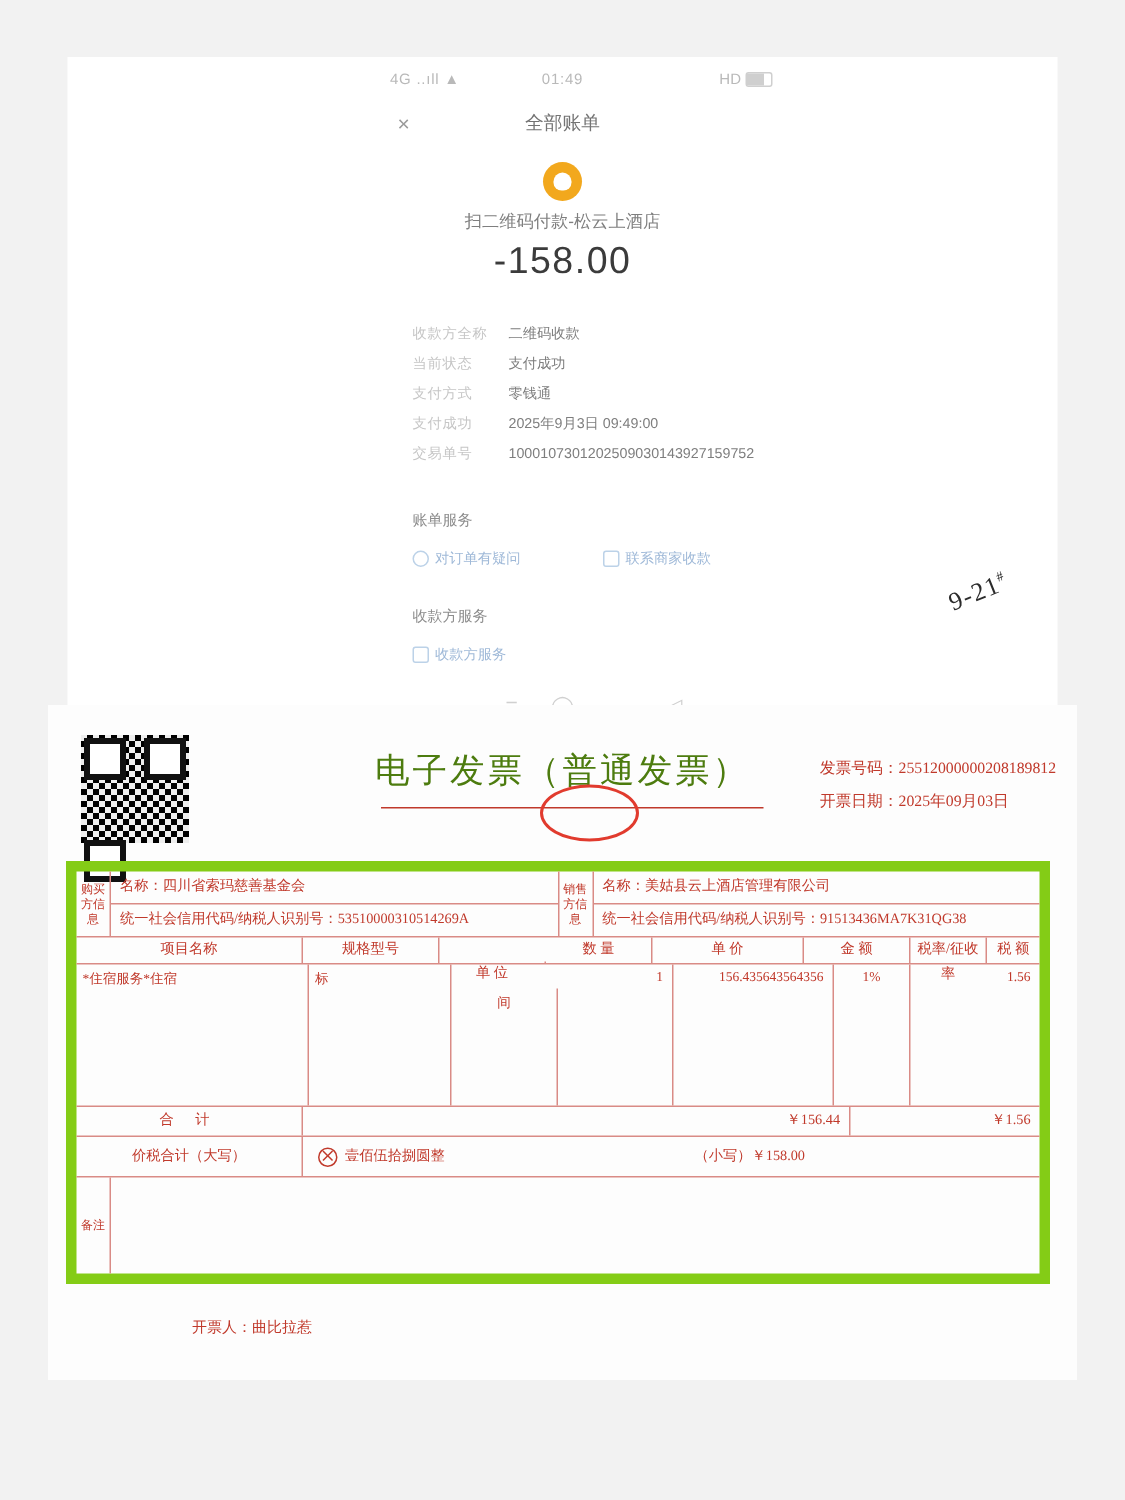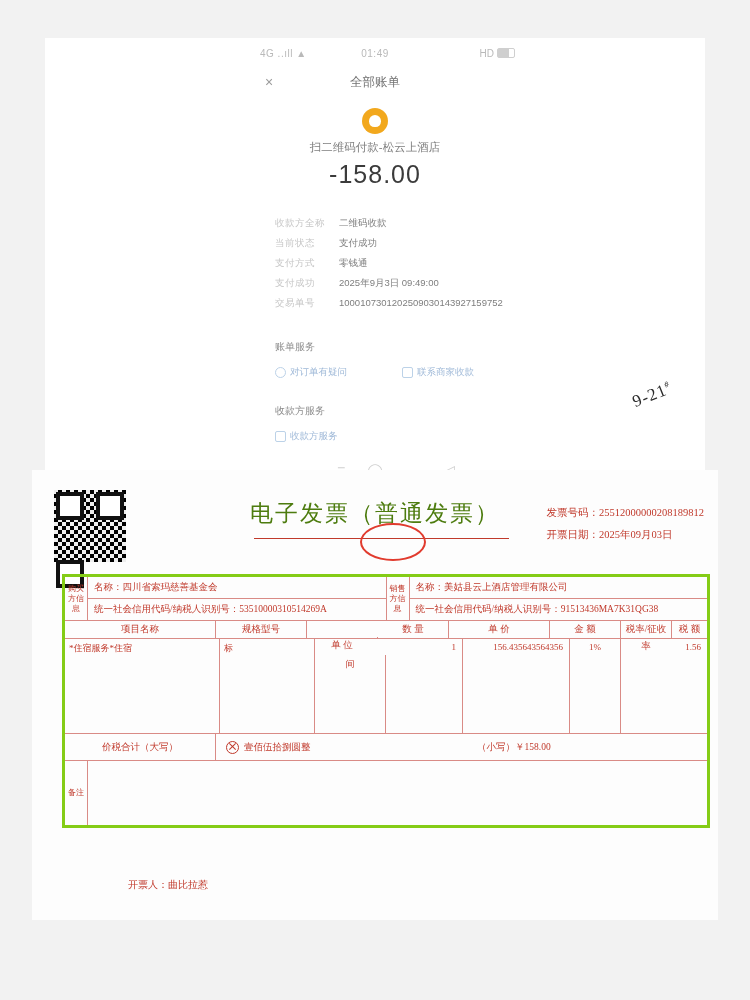--- a/index.html
+++ b/index.html
@@ -303,24 +303,24 @@
     top: 32px;
     text-align: left;
     font-size: 10.5px;
     line-height: 22px;
     color: #c0392b;
     white-space: nowrap;
   }
 
   .inv-table {
     position: absolute;
-    left: 30px;
+    left: 12px;
     top: 104px;
     width: 642px;
-    border: 3px solid #84cc16;
+    border: 7px solid #84cc16;
     font-size: 9.5px;
   }
   .row { display: flex; border-bottom: 1px solid #d98b86; }
   .row:last-child { border-bottom: none; }
 
   .side-label {
     width: 22px;
     flex: 0 0 22px;
     border-right: 1px solid #d98b86;
     display: flex;
@@ -565,20 +565,25 @@
       <div class="cols-body">
         <div class="c c1 cell-body ta-l">*住宿服务*住宿</div>
         <div class="c c2 cell-body ta-l">标</div>
         <div class="c c3 cell-body ta-c">间</div>
         <div class="c c4 cell-body ta-r">1</div>
         <div class="c c5 cell-body ta-r">156.435643564356</div>
         <div class="c c7 cell-body ta-c">1%</div>
         <div class="c c8 cell-body ta-r">1.56</div>
       </div>
 
+      <div class="total-row">
+        <div class="total-label">合 计</div>
+        <div class="total-mid">￥156.44</div>
+        <div class="total-tax">￥1.56</div>
+      </div>
 
       <div class="sum-row">
         <div class="sum-label">价税合计（大写）</div>
         <div class="sum-words">
           <span class="circ-x"></span>
           <span>壹佰伍拾捌圆整</span>
           <span style="flex:1"></span>
           <span class="sum-num">
             <span>（小写）</span><span>￥158.00</span>
           </span>

